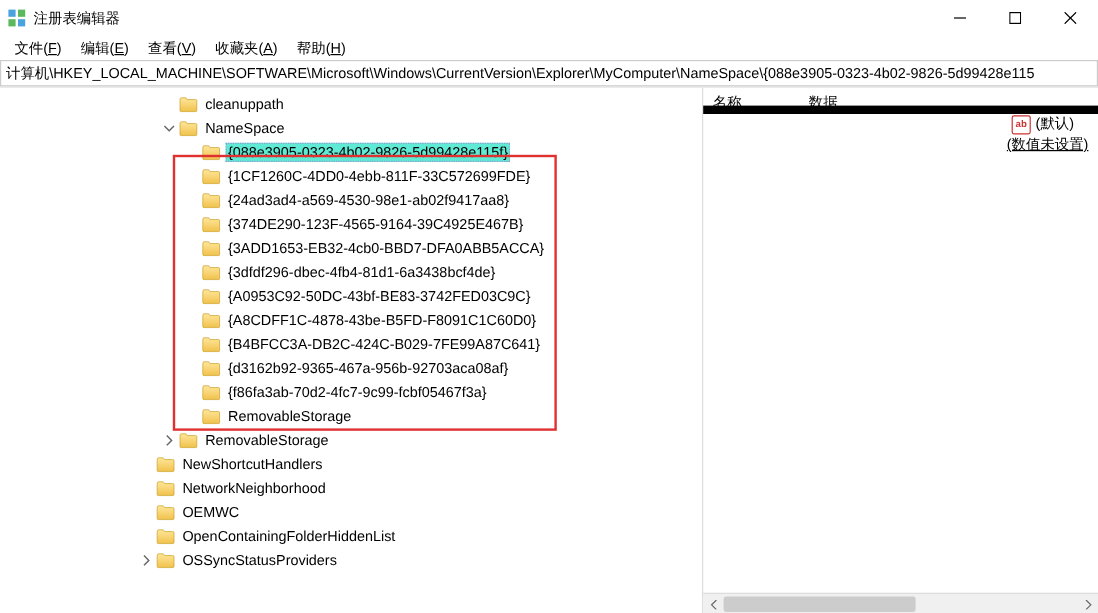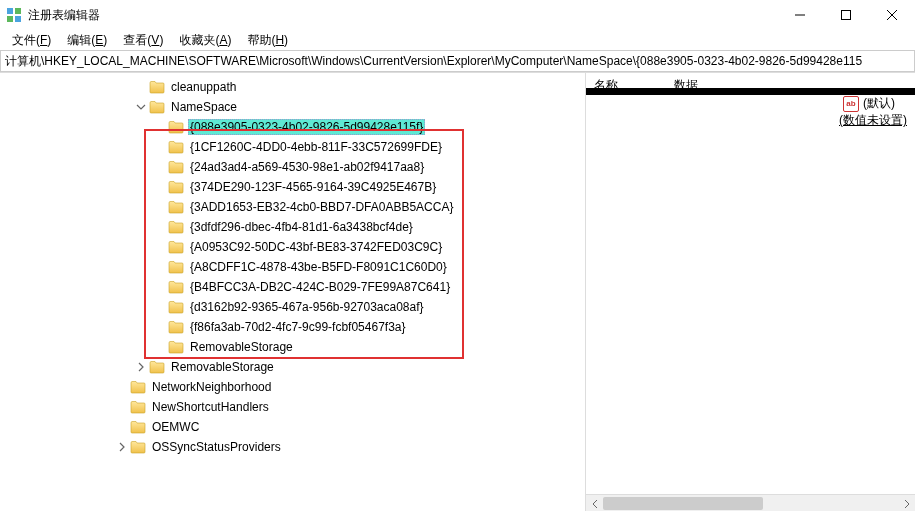--- a/index.html
+++ b/index.html
@@ -267,41 +267,51 @@
           <span class="lbl">RemovableStorage</span>
         </div>
         <div class="row">
           <span class="ind" style="width:114px"></span>
           <span class="tog"></span>
           <span class="fold">
             <svg width="16" height="14" viewBox="0 0 16 14">
               <path d="M1 3 L1 12 Q1 13 2 13 L14 13 Q15 13 15 12 L15 4 Q15 3 14 3 L7 3 L6 1.5 L2 1.5 Q1 1.5 1 3 Z" fill="url(#fg)" stroke="#c9a227" stroke-width="0.6"></path>
             </svg>
           </span>
+          <span class="lbl">NewShortcutHandlers</span>
+        </div>
+        <div class="row">
+          <span class="ind" style="width:114px"></span>
+          <span class="tog"></span>
+          <span class="fold">
+            <svg width="16" height="14" viewBox="0 0 16 14">
+              <path d="M1 3 L1 12 Q1 13 2 13 L14 13 Q15 13 15 12 L15 4 Q15 3 14 3 L7 3 L6 1.5 L2 1.5 Q1 1.5 1 3 Z" fill="url(#fg)" stroke="#c9a227" stroke-width="0.6"></path>
+            </svg>
+          </span>
           <span class="lbl">NetworkNeighborhood</span>
         </div>
         <div class="row">
           <span class="ind" style="width:114px"></span>
           <span class="tog"></span>
           <span class="fold">
             <svg width="16" height="14" viewBox="0 0 16 14">
               <path d="M1 3 L1 12 Q1 13 2 13 L14 13 Q15 13 15 12 L15 4 Q15 3 14 3 L7 3 L6 1.5 L2 1.5 Q1 1.5 1 3 Z" fill="url(#fg)" stroke="#c9a227" stroke-width="0.6"></path>
             </svg>
           </span>
-          <span class="lbl">NewShortcutHandlers</span>
-        </div>
-        <div class="row">
-          <span class="ind" style="width:114px"></span>
-          <span class="tog"></span>
-          <span class="fold">
-            <svg width="16" height="14" viewBox="0 0 16 14">
-              <path d="M1 3 L1 12 Q1 13 2 13 L14 13 Q15 13 15 12 L15 4 Q15 3 14 3 L7 3 L6 1.5 L2 1.5 Q1 1.5 1 3 Z" fill="url(#fg)" stroke="#c9a227" stroke-width="0.6"></path>
-            </svg>
-          </span>
           <span class="lbl">OEMWC</span>
+        </div>
+        <div class="row">
+          <span class="ind" style="width:114px"></span>
+          <span class="tog"></span>
+          <span class="fold">
+            <svg width="16" height="14" viewBox="0 0 16 14">
+              <path d="M1 3 L1 12 Q1 13 2 13 L14 13 Q15 13 15 12 L15 4 Q15 3 14 3 L7 3 L6 1.5 L2 1.5 Q1 1.5 1 3 Z" fill="url(#fg)" stroke="#c9a227" stroke-width="0.6"></path>
+            </svg>
+          </span>
+          <span class="lbl">OpenContainingFolderHiddenList</span>
         </div>
         <div class="row">
           <span class="ind" style="width:114px"></span>
           <span class="tog">
             <svg width="10" height="10">
               <path d="M3 1 L7 5 L3 9" fill="none" stroke="#666" stroke-width="1.2"></path>
             </svg>
           </span>
           <span class="fold">
             <svg width="16" height="14" viewBox="0 0 16 14">

